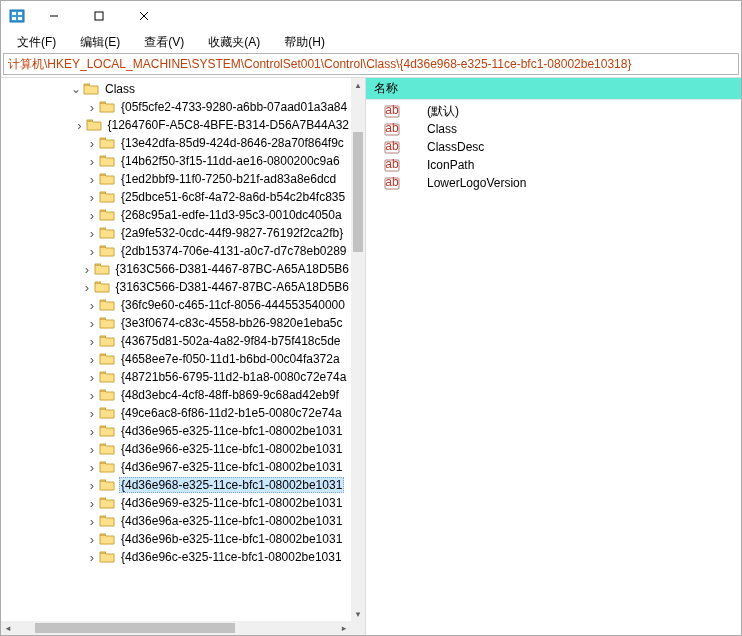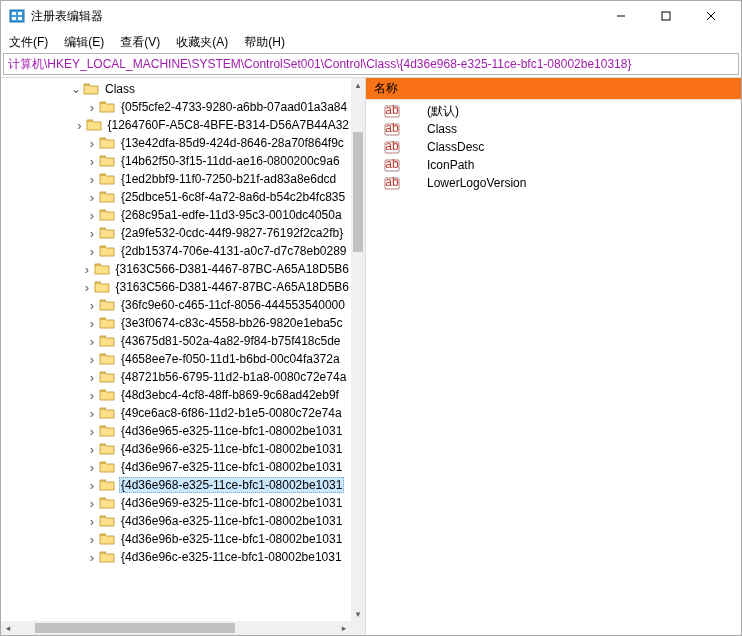--- a/index.html
+++ b/index.html
@@ -2,23 +2,23 @@
 <html><head>
 <meta charset="utf-8">
 <style>
 * { margin: 0; padding: 0; box-sizing: border-box; font-family: "Microsoft YaHei", "Segoe UI", Tahoma, sans-serif; font-size: 12px; }
 body { background: #fff; width: 742px; height: 636px; overflow: hidden; border: 1px solid #aaa; display: flex; flex-direction: column; }
 .titlebar { display: flex; align-items: center; height: 30px; padding: 0 8px; background: #fff; }
 .titlebar .app-icon { width: 16px; height: 16px; margin-right: 6px; display: inline-block; }
 .titlebar .title { flex: 1; font-size: 12px; color: #000; }
 .titlebar .win-btns { display: flex; gap: 0; }
 .titlebar .win-btn { width: 45px; height: 28px; display: flex; align-items: center; justify-content: center; color: #000; }
-.menubar { display: flex; gap: 0; height: 22px; align-items: center; padding: 0 0; }
+.menubar { display: flex; gap: 8px; height: 22px; align-items: center; padding: 0 8px; }
 .menubar .menu-item { padding: 2px 8px; cursor: default; }
-.addressbar { display: flex; align-items: center; height: 22px; border: 1px solid #b5b5b5; margin: 0 2px 2px 2px; padding: 0 4px; color: #a21caf; white-space: nowrap; overflow: hidden; }
+.addressbar { display: flex; align-items: center; height: 22px; border: 1px solid #b5b5b5; margin: 0 2px 2px 2px; padding: 0 4px; color: #c2410c; white-space: nowrap; overflow: hidden; }
 .content { flex: 1; display: flex; overflow: hidden; border-top: 1px solid #ddd; }
 .tree-pane { width: 365px; border-right: 1px solid #ddd; position: relative; overflow: hidden; }
 .tree-scroll { position: absolute; inset: 0 14px 14px 0; overflow: hidden; }
 .vscrollbar { position: absolute; top: 0; right: 0; bottom: 14px; width: 14px; background: #f0f0f0; }
 .vscrollbar .v-up, .vscrollbar .v-down { height: 14px; background: #f0f0f0; display:flex; align-items:center; justify-content:center; color:#606060; font-size:9px;}
 .vscrollbar .v-track { position: absolute; top:14px; bottom:14px; left:0; right:0; background:#f0f0f0; }
 .vscrollbar .v-thumb { position:absolute; left:2px; right:2px; top:40px; height:120px; background:#c2c2c2; }
 .vscrollbar .v-down { position:absolute; bottom:0; left:0; right:0;}
 .hscrollbar { position: absolute; left: 0; right: 14px; bottom: 0; height: 14px; background: #f0f0f0; }
 .hscrollbar .h-left, .hscrollbar .h-right { width:14px; height:14px; background:#f0f0f0; display:flex; align-items:center; justify-content:center; color:#606060; font-size:9px; position:absolute; top:0;}
@@ -30,41 +30,40 @@
 .tree-row { display: flex; align-items: center; height: 18px; white-space: nowrap; }
 .tree-row .indent { display:inline-block; }
 .tree-row .exp { width: 14px; text-align: center; color: #5a5a5a; font-size: 11px; display:inline-block; }
 .tree-row .folder { width: 16px; height: 14px; margin-right: 4px; display:inline-block; position:relative; }
 .tree-row .folder svg { display:block; }
 .tree-row .lbl { padding: 0 2px; }
 .tree-row.open > .exp::before { content: "⌄"; font-size:12px; }
 .tree-row.closed > .exp::before { content: "›"; font-size:13px; }
 .tree-row.selected .lbl { background: #cce8ff; border: 1px dotted #7aa7c7; padding: 0 1px;}
 .list-pane { flex: 1; overflow: hidden; }
-.list-header { display:flex; height:22px; align-items:center; border-bottom: 1px solid #e5e5e5; background:#f97316; }
+.list-header { display:flex; height:22px; align-items:center; border-bottom: 1px solid #e5e5e5; background:#5eead4; }
 .list-header .col { padding: 0 8px; color:#000; }
 .list-body { padding: 2px 0; }
 .list-row { display:flex; align-items:center; height:18px; padding-left:18px; }
 .list-row .val-icon { width:16px; height:14px; margin-right:6px; display:inline-block; }
 .list-row .name { color:#000;margin-left:21px; }
 </style>
 </head>
 <body>
 
 <div class="titlebar">
   <span class="app-icon">
     <svg width="16" height="16" viewBox="0 0 16 16">
         <rect x="1" y="2" width="14" height="12" fill="#3a9bdc" stroke="#1c6fa8"></rect>
         <rect x="3" y="4" width="4" height="3" fill="#fff"></rect>
         <rect x="9" y="4" width="4" height="3" fill="#fff"></rect>
         <rect x="3" y="9" width="4" height="3" fill="#fff"></rect>
         <rect x="9" y="9" width="4" height="3" fill="#fff"></rect>
       </svg>
   </span>
-  <span class="title">注册表编辑器</span>
   <div class="win-btns">
     <div class="win-btn">
         <svg width="10" height="10">
           <line x1="1" y1="5" x2="9" y2="5" stroke="#000"></line>
         </svg>
       </div>
     <div class="win-btn">
         <svg width="10" height="10">
           <rect x="1" y="1" width="8" height="8" fill="none" stroke="#000"></rect>
         </svg>

